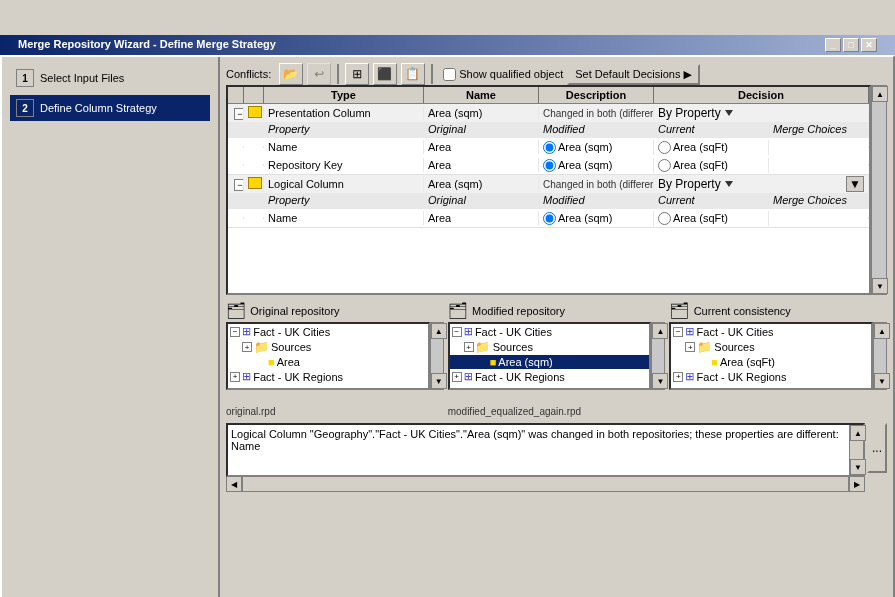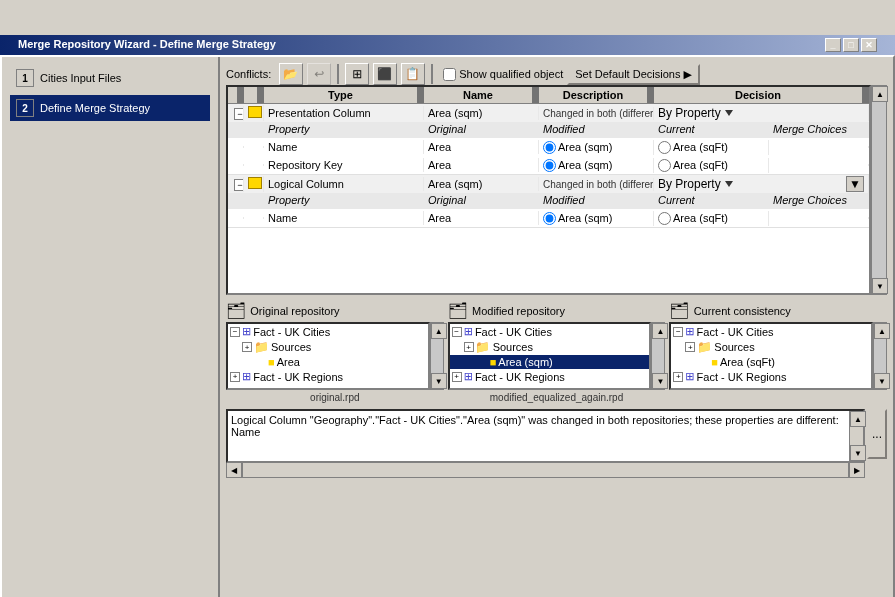--- a/index.html
+++ b/index.html
@@ -104,21 +104,21 @@
       font-size: 11px;
     }
     .table-header {
       display: grid;
       grid-template-columns: 16px 20px 160px 1fr 1fr 1fr 100px;
       background: #d4d0c8;
       border-bottom: 1px solid #808080;
     }
     .th {
       padding: 2px 4px;
-      border-right: 7px solid #737373;
+      border-right: 1px solid #737373;
       font-weight: bold;
       text-align: center;
       font-size: 11px;
     }
 
     
     .conflict-group { border-bottom: 1px solid #e0e0e0; }
     .conflict-main-row {
       display: grid;
       grid-template-columns: 16px 20px 160px 1fr 1fr 1fr 100px;
@@ -204,22 +204,22 @@
       border: 1px solid #808080;
       background: white;
       display: inline-flex; align-items: center; justify-content: center;
       font-size: 8px; cursor: pointer; flex-shrink: 0;
     }
     .folder-icon { color: #c8a000; font-size: 12px; }
     .db-icon { color: #4444cc; font-size: 11px; }
 
     .repo-filename {
       font-size: 10px;
-      text-align: center;
-      margin-top: 2px;
+      text-align: left;
+      margin-top: 16px;
       color: #333;
     }
 
     
     .differences-section {
       margin-top: 6px;
       flex-shrink: 0;
     }
     .differences-label { font-size: 11px; margin-bottom: 2px; }
     .differences-content {
@@ -304,25 +304,25 @@
     <div class="title-btn">□</div>
     <div class="title-btn">✕</div>
   </div>
 </div>
 
 <div class="main-container">
 
   <div class="left-panel">
     <div class="step-item">
       <div class="step-num">1</div>
-      <span>Cities Input Files</span>
+      <span>Select Input Files</span>
     </div>
     <div class="step-item active">
       <div class="step-num">2</div>
-      <span>Define Merge Strategy</span>
+      <span>Define Column Strategy</span>
     </div>
   </div>
 
   <div class="right-panel">
 
     <div class="toolbar">
       <span class="toolbar-label">Conflicts:</span>
       <div class="toolbar-btn" title="Open">📂</div>
       <div class="toolbar-btn disabled">↩</div>
       <div class="toolbar-separator"></div>

